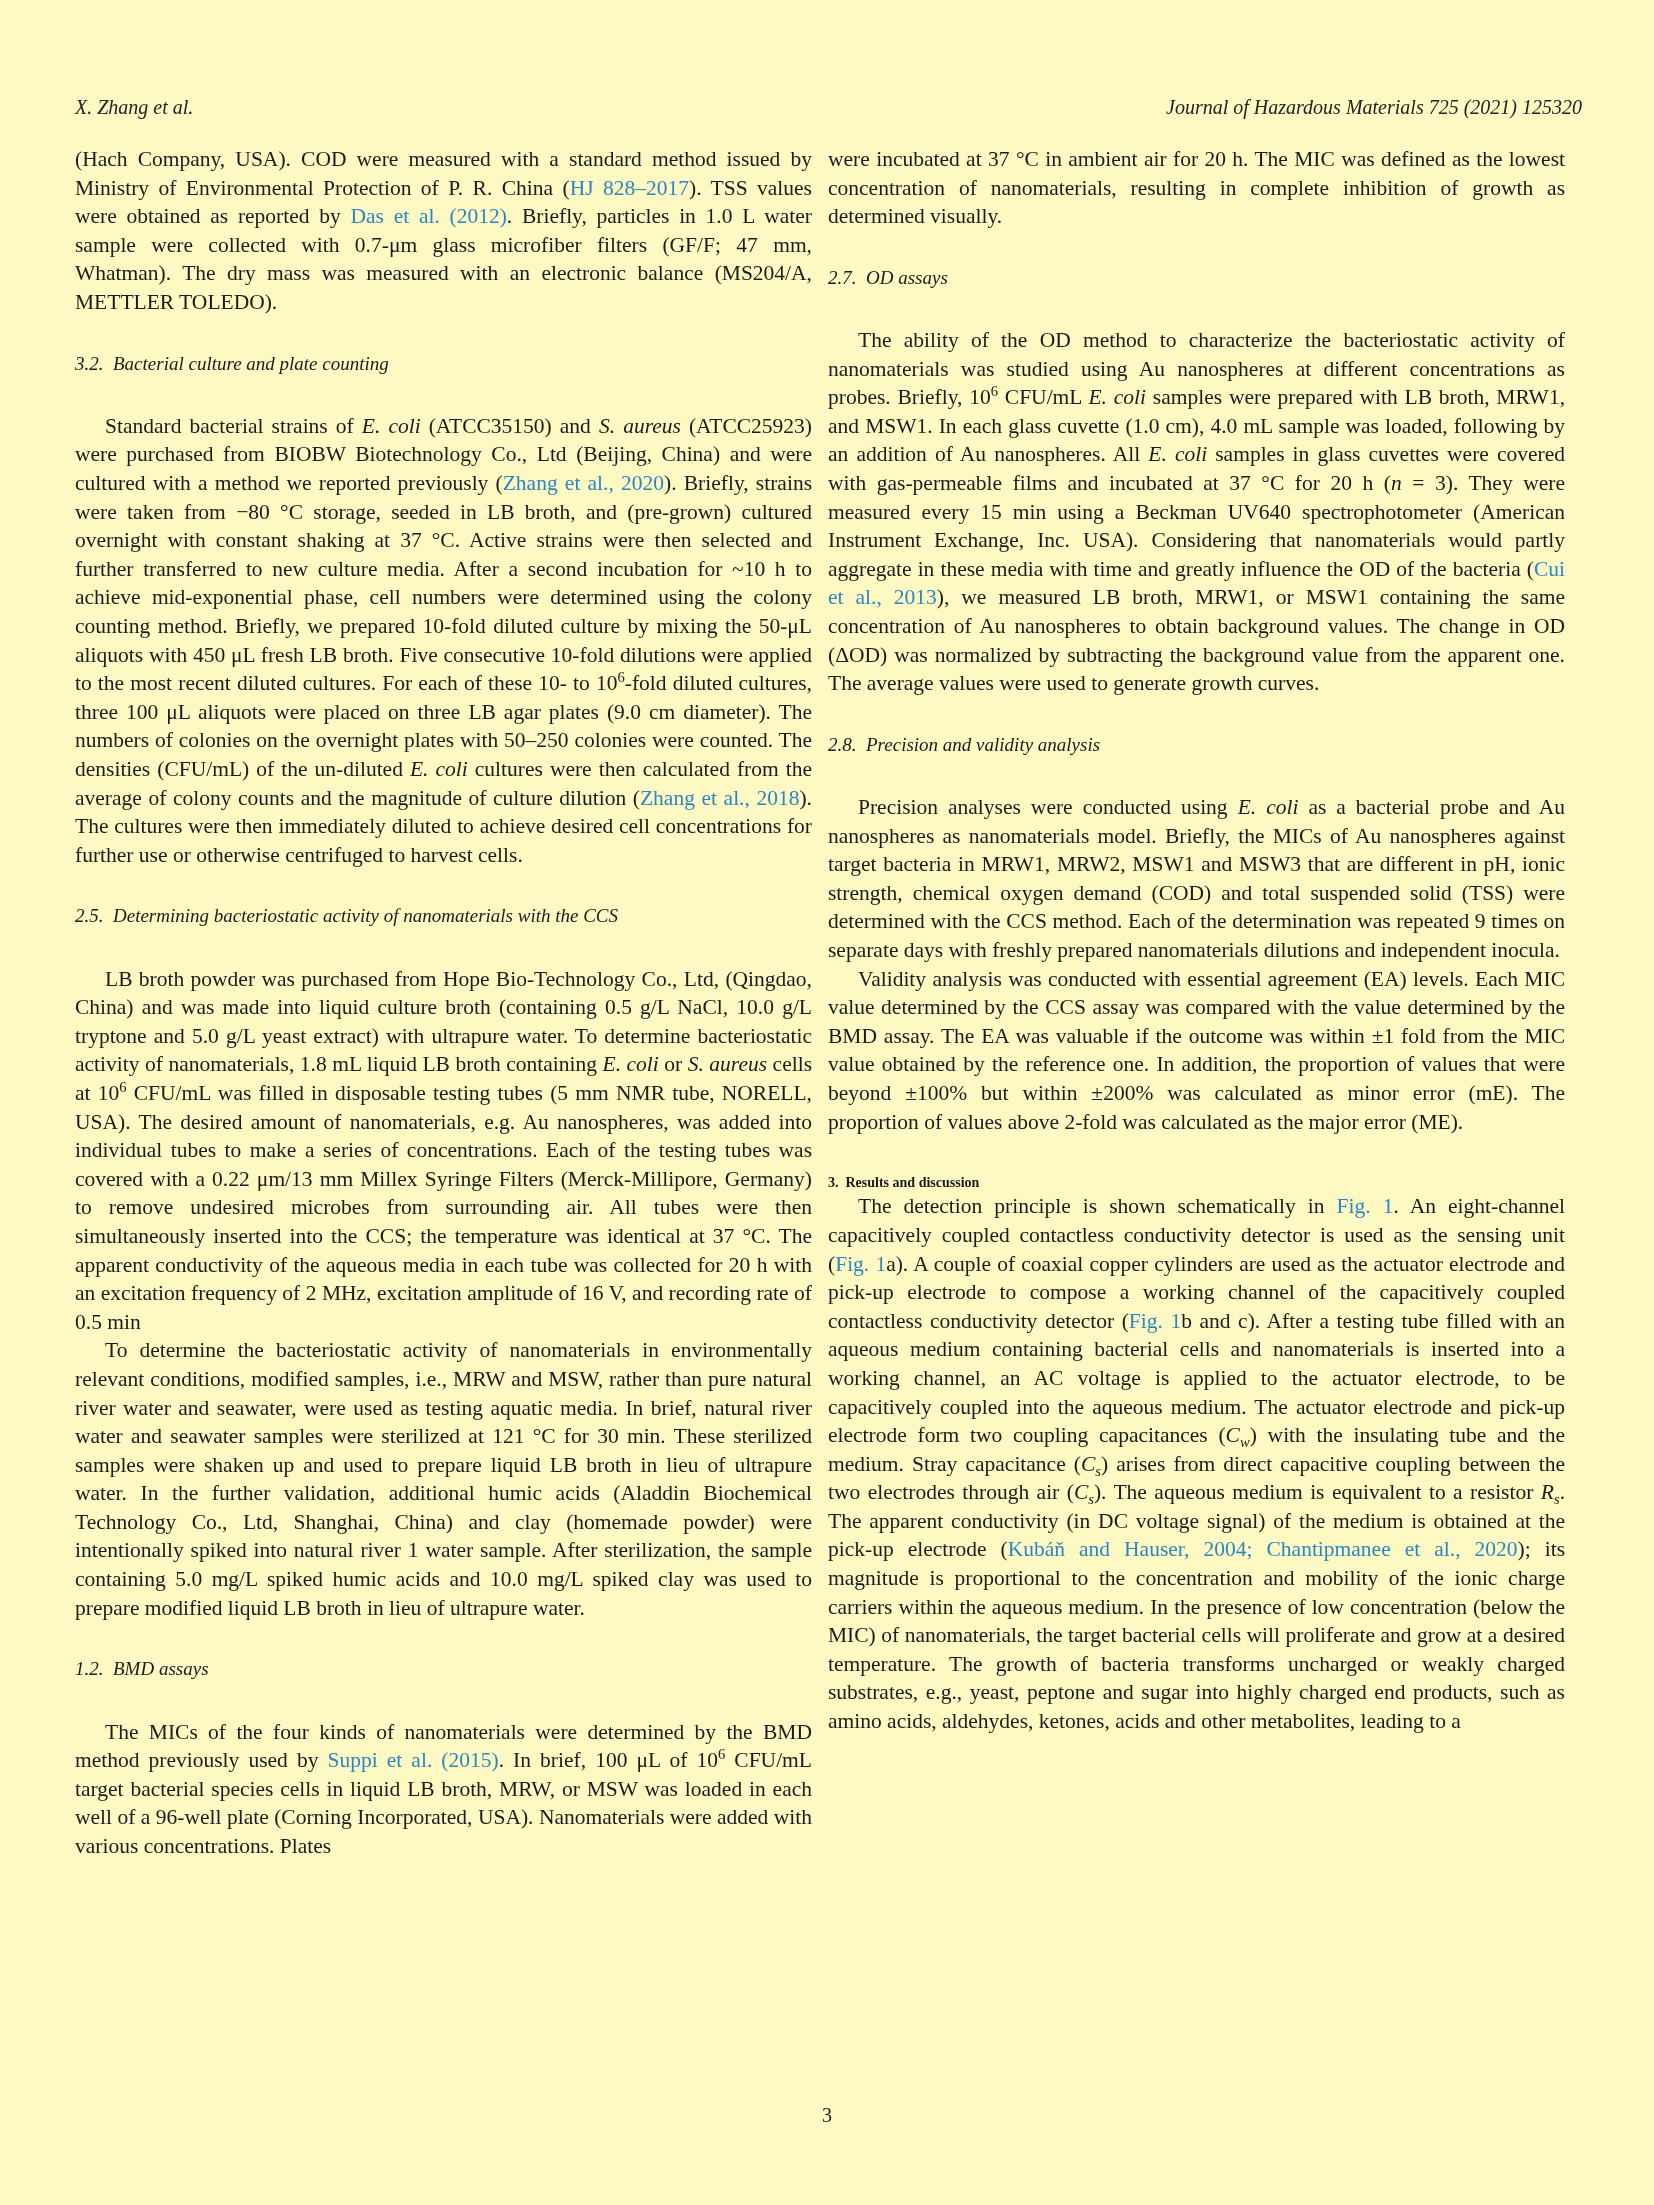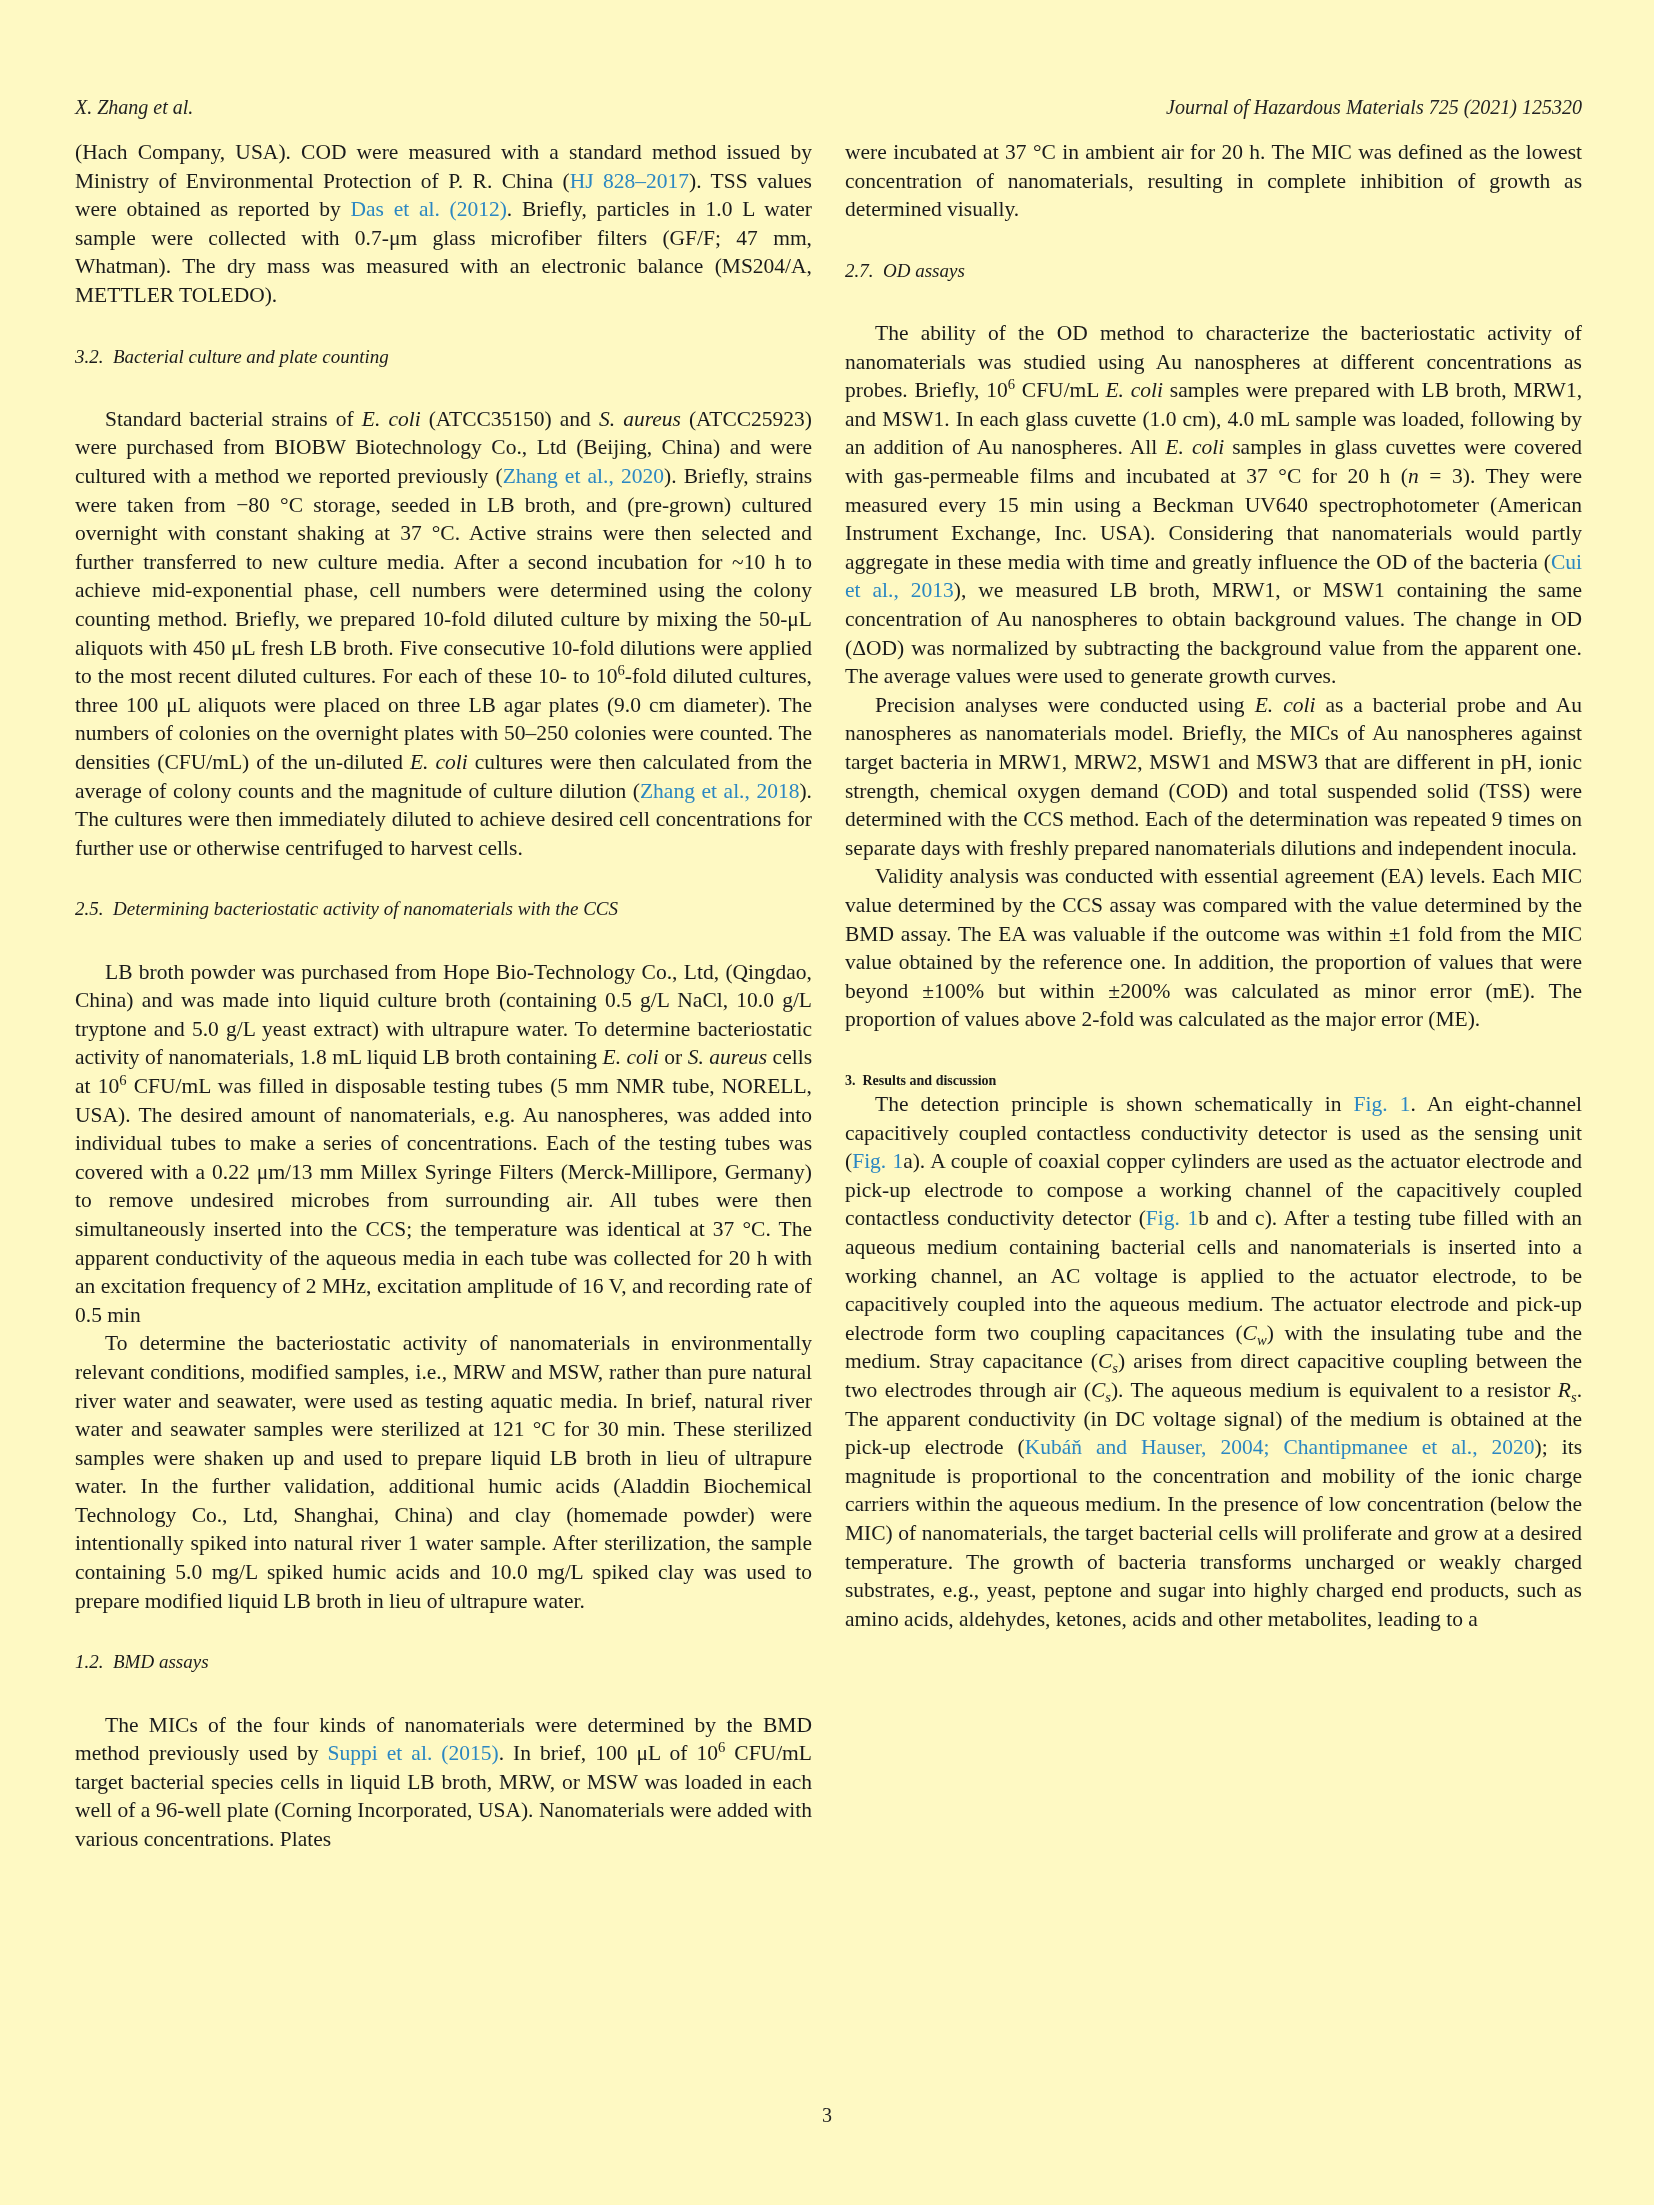--- a/index.html
+++ b/index.html
@@ -11,22 +11,22 @@
     font-family:"Liberation Serif", serif;
     color:#1b1b1b;
     overflow:hidden;
   }
   .page-header {
     position:absolute; top:96px; left:75px; right:72px;
     display:flex; justify-content:space-between; align-items:baseline;
     font-style:italic; font-size:20px; color:#222;
   }
   .columns {
-    position:absolute; top:138px; left:75px; right:72px;
-    display:flex; gap:33px;
+    position:absolute; top:145px; left:75px; right:72px;
+    display:flex; gap:16px;
   }
   .col { width:737px; flex:0 0 737px; }
   .para {
     margin:0; font-size:21.5px; line-height:1.33;
     text-align:justify; text-justify:inter-word;
   }
   .para.indent { text-indent:30px; }
   .subheading {
     font-style:italic; font-weight:normal;
     font-size:19px; line-height:1.33;
@@ -65,20 +65,21 @@
       <p class="para indent">LB broth powder was purchased from Hope Bio-Technology Co., Ltd, (Qingdao, China) and was made into liquid culture broth (containing 0.5 g/L NaCl, 10.0 g/L tryptone and 5.0 g/L yeast extract) with ultrapure water. To determine bacteriostatic activity of nanomaterials, 1.8 mL liquid LB broth containing <span class="r-i">E. coli</span> or <span class="r-i">S. aureus</span> cells at 10<span class="r-sup">6</span> CFU/mL was filled in disposable testing tubes (5 mm NMR tube, NORELL, USA). The desired amount of nanomaterials, e.g. Au nanospheres, was added into individual tubes to make a series of concentrations. Each of the testing tubes was covered with a 0.22 μm/13 mm Millex Syringe Filters (Merck-Millipore, Germany) to remove undesired microbes from surrounding air. All tubes were then simultaneously inserted into the CCS; the temperature was identical at 37 °C. The apparent conductivity of the aqueous media in each tube was collected for 20 h with an excitation frequency of 2 MHz, excitation amplitude of 16 V, and recording rate of 0.5 min</p>
       <p class="para indent">To determine the bacteriostatic activity of nanomaterials in environmentally relevant conditions, modified samples, i.e., MRW and MSW, rather than pure natural river water and seawater, were used as testing aquatic media. In brief, natural river water and seawater samples were sterilized at 121 °C for 30 min. These sterilized samples were shaken up and used to prepare liquid LB broth in lieu of ultrapure water. In the further validation, additional humic acids (Aladdin Biochemical Technology Co., Ltd, Shanghai, China) and clay (homemade powder) were intentionally spiked into natural river 1 water sample. After sterilization, the sample containing 5.0 mg/L spiked humic acids and 10.0 mg/L spiked clay was used to prepare modified liquid LB broth in lieu of ultrapure water.</p>
       <h3 class="subheading"><span class="r-i">1.2. BMD assays</span></h3>
       <p class="para indent">The MICs of the four kinds of nanomaterials were determined by the BMD method previously used by <span class="r-link">Suppi et al. (2015)</span>. In brief, 100 μL of 10<span class="r-sup">6</span> CFU/mL target bacterial species cells in liquid LB broth, MRW, or MSW was loaded in each well of a 96-well plate (Corning Incorporated, USA). Nanomaterials were added with various concentrations. Plates</p>
     </section>
 
     <section class="col">
       <p class="para">were incubated at 37 °C in ambient air for 20 h. The MIC was defined as the lowest concentration of nanomaterials, resulting in complete inhibition of growth as determined visually.</p>
       <h3 class="subheading"><span class="r-i">2.7. OD assays</span></h3>
       <p class="para indent">The ability of the OD method to characterize the bacteriostatic activity of nanomaterials was studied using Au nanospheres at different concentrations as probes. Briefly, 10<span class="r-sup">6</span> CFU/mL <span class="r-i">E. coli</span> samples were prepared with LB broth, MRW1, and MSW1. In each glass cuvette (1.0 cm), 4.0 mL sample was loaded, following by an addition of Au nanospheres. All <span class="r-i">E. coli</span> samples in glass cuvettes were covered with gas-permeable films and incubated at 37 °C for 20 h (<span class="r-i">n</span> = 3). They were measured every 15 min using a Beckman UV640 spectrophotometer (American Instrument Exchange, Inc. USA). Considering that nanomaterials would partly aggregate in these media with time and greatly influence the OD of the bacteria (<span class="r-link">Cui et al., 2013</span>), we measured LB broth, MRW1, or MSW1 containing the same concentration of Au nanospheres to obtain background values. The change in OD (ΔOD) was normalized by subtracting the background value from the apparent one. The average values were used to generate growth curves.</p>
+      <h3 class="subheading"><span class="r-i">2.8. Precision and validity analysis</span></h3>
       <p class="para indent">Precision analyses were conducted using <span class="r-i">E. coli</span> as a bacterial probe and Au nanospheres as nanomaterials model. Briefly, the MICs of Au nanospheres against target bacteria in MRW1, MRW2, MSW1 and MSW3 that are different in pH, ionic strength, chemical oxygen demand (COD) and total suspended solid (TSS) were determined with the CCS method. Each of the determination was repeated 9 times on separate days with freshly prepared nanomaterials dilutions and independent inocula.</p>
       <p class="para indent">Validity analysis was conducted with essential agreement (EA) levels. Each MIC value determined by the CCS assay was compared with the value determined by the BMD assay. The EA was valuable if the outcome was within ±1 fold from the MIC value obtained by the reference one. In addition, the proportion of values that were beyond ±100% but within ±200% was calculated as minor error (mE). The proportion of values above 2-fold was calculated as the major error (ME).</p>
       <h2 class="bold-heading">3. Results and discussion</h2>
       <p class="para indent">The detection principle is shown schematically in <span class="r-link">Fig. 1</span>. An eight-channel capacitively coupled contactless conductivity detector is used as the sensing unit (<span class="r-link">Fig. 1</span>a). A couple of coaxial copper cylinders are used as the actuator electrode and pick-up electrode to compose a working channel of the capacitively coupled contactless conductivity detector (<span class="r-link">Fig. 1</span>b and c). After a testing tube filled with an aqueous medium containing bacterial cells and nanomaterials is inserted into a working channel, an AC voltage is applied to the actuator electrode, to be capacitively coupled into the aqueous medium. The actuator electrode and pick-up electrode form two coupling capacitances (<span class="r-i">C</span><span class="r-sub">w</span>) with the insulating tube and the medium. Stray capacitance (<span class="r-i">C</span><span class="r-sub">s</span>) arises from direct capacitive coupling between the two electrodes through air (<span class="r-i">C</span><span class="r-sub">s</span>). The aqueous medium is equivalent to a resistor <span class="r-i">R</span><span class="r-sub">s</span>. The apparent conductivity (in DC voltage signal) of the medium is obtained at the pick-up electrode (<span class="r-link">Kubáň and Hauser, 2004; Chantipmanee et al., 2020</span>); its magnitude is proportional to the concentration and mobility of the ionic charge carriers within the aqueous medium. In the presence of low concentration (below the MIC) of nanomaterials, the target bacterial cells will proliferate and grow at a desired temperature. The growth of bacteria transforms uncharged or weakly charged substrates, e.g., yeast, peptone and sugar into highly charged end products, such as amino acids, aldehydes, ketones, acids and other metabolites, leading to a</p>
     </section>
 
   </div>
 
   <div class="page-footer">
     <span>3</span>

